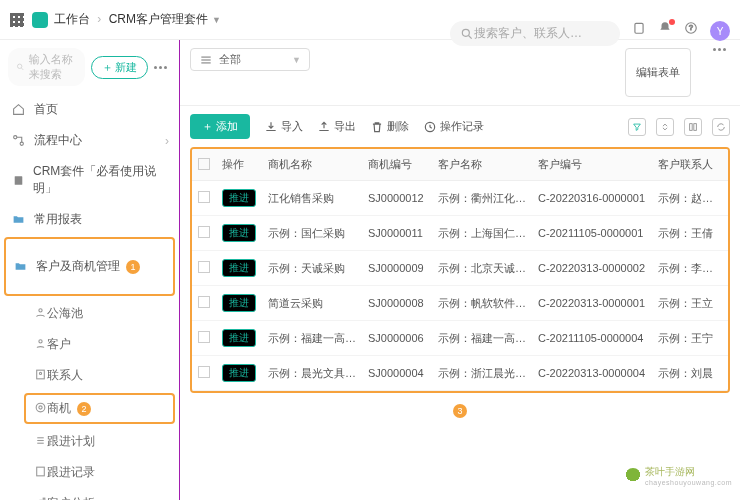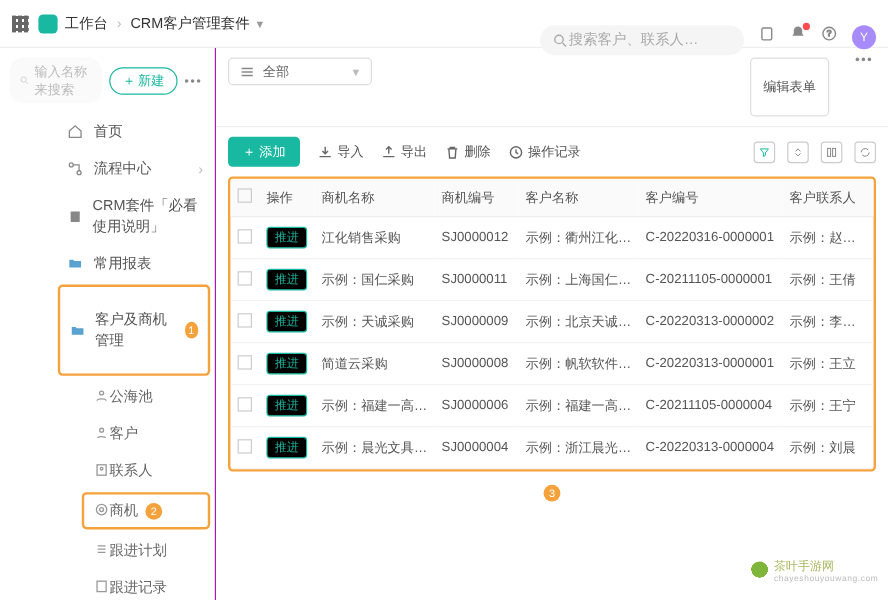--- a/index.html
+++ b/index.html
@@ -19,21 +19,21 @@
 .avatar { width:20px; height:20px; border-radius:50%; background:#a78bfa; color:#fff; display:flex; align-items:center; justify-content:center; font-size:10px; }
 .bell-wrap{ position:relative; }
 .bell-dot{ position:absolute; top:-2px; right:-3px; width:6px; height:6px; background:#ff4d4f; border-radius:50%; }
 
 .body { display:flex; height:460px; }
 .sidebar { width:190px; border-right:1px solid #a21caf; display:flex; flex-direction:column; }
 .sb-search { display:flex; gap:6px; padding:8px; align-items:center; }
 .sb-search-input { flex:1; border:none; background:#fafafa; border-radius:12px; padding:4px 8px; font-size:11px; color:#bbb; display:flex; align-items:center; gap:4px; }
 .new-btn { border:1px solid #19b8a0; color:#19b8a0; background:#fff; border-radius:12px; padding:3px 10px; font-size:11px; display:flex; align-items:center; gap:2px; }
 
-.nav { overflow-y:auto; flex:1;margin-left:44px; }
+.nav { overflow-y:auto; flex:1; }
 .nav-item,.nav-child { display:flex; align-items:center; padding:7px 12px; color:#555; cursor:pointer; font-size:12px; position:relative; }
 .nav-item .lic { width:14px; margin-right:8px; color:#888; display:inline-flex; }
 .nav-item.exp::after { content:"›"; position:absolute; right:10px; color:#bbb; }
 .nav-item.hl { border:2px solid #f6a23c; border-radius:4px; margin:2px 4px; padding:19px 8px; }
 .nav-child { padding-left:34px; color:#666; }
 .nav-child.hl { border:2px solid #f6a23c; border-radius:4px; margin:2px 4px 2px 24px; padding:5px 8px; }
 .lic svg{ width:13px; height:13px; }
 .num-badge { width:14px; height:14px; border-radius:50%; background:#f6a23c; color:#fff; font-size:9px; display:inline-flex; align-items:center; justify-content:center; margin-left:6px; }
 
 .main { flex:1; display:flex; flex-direction:column; }

